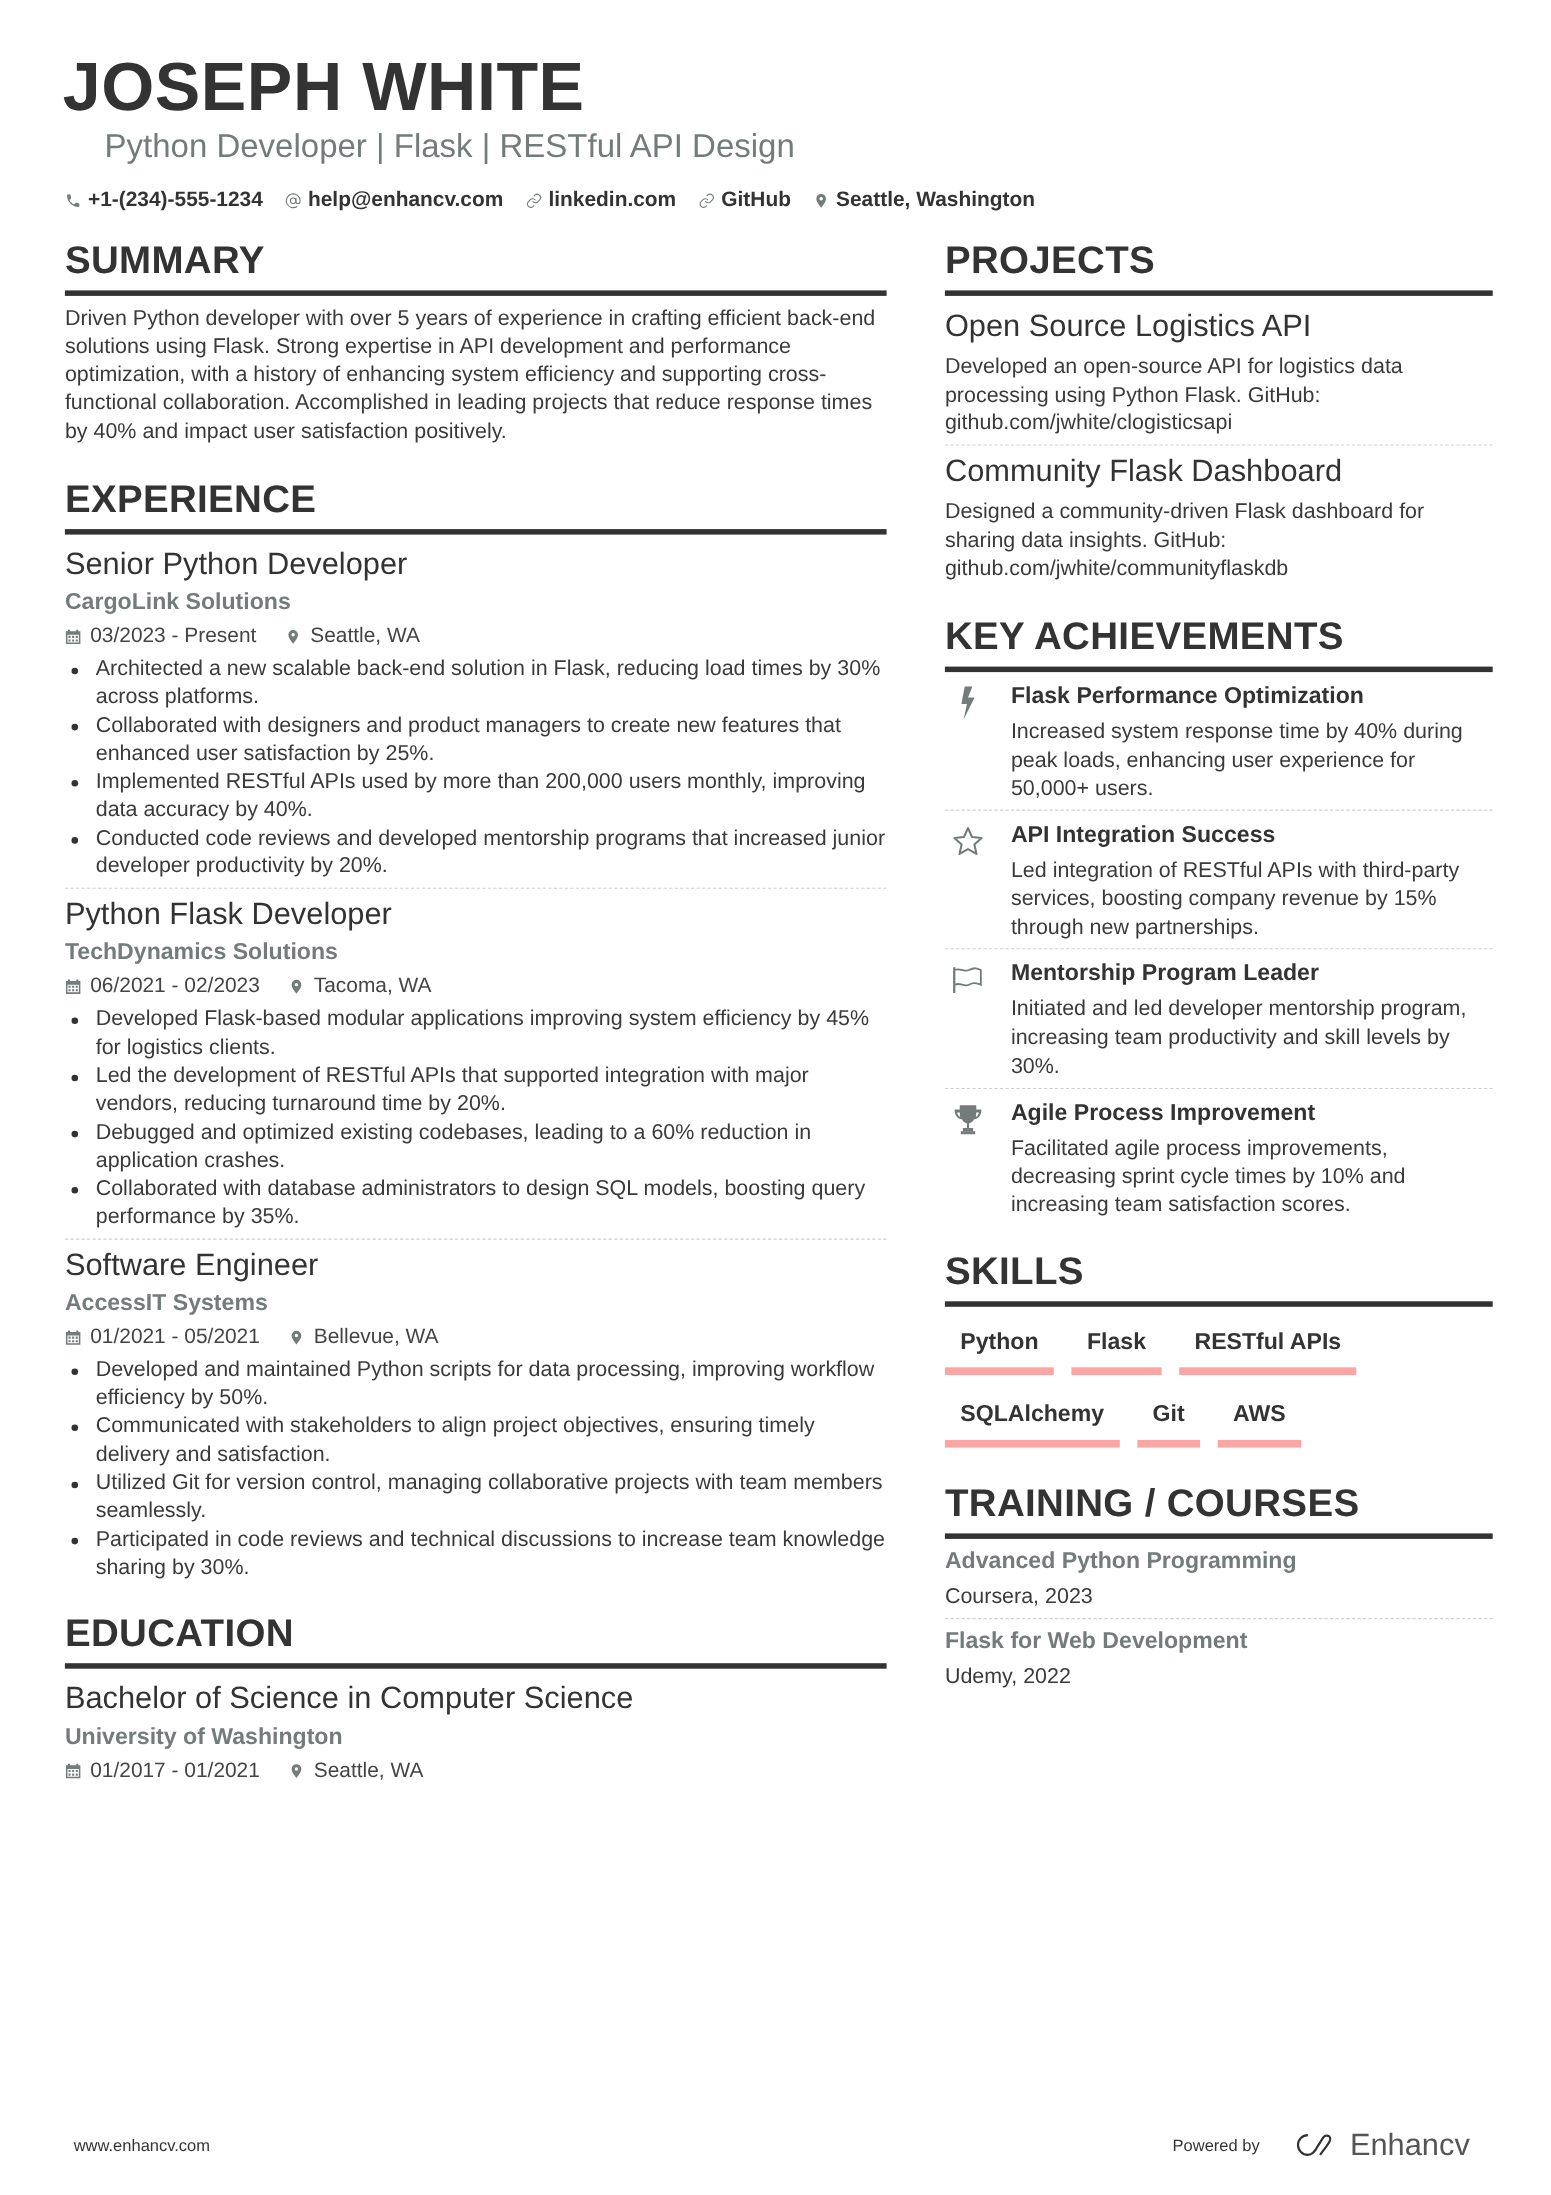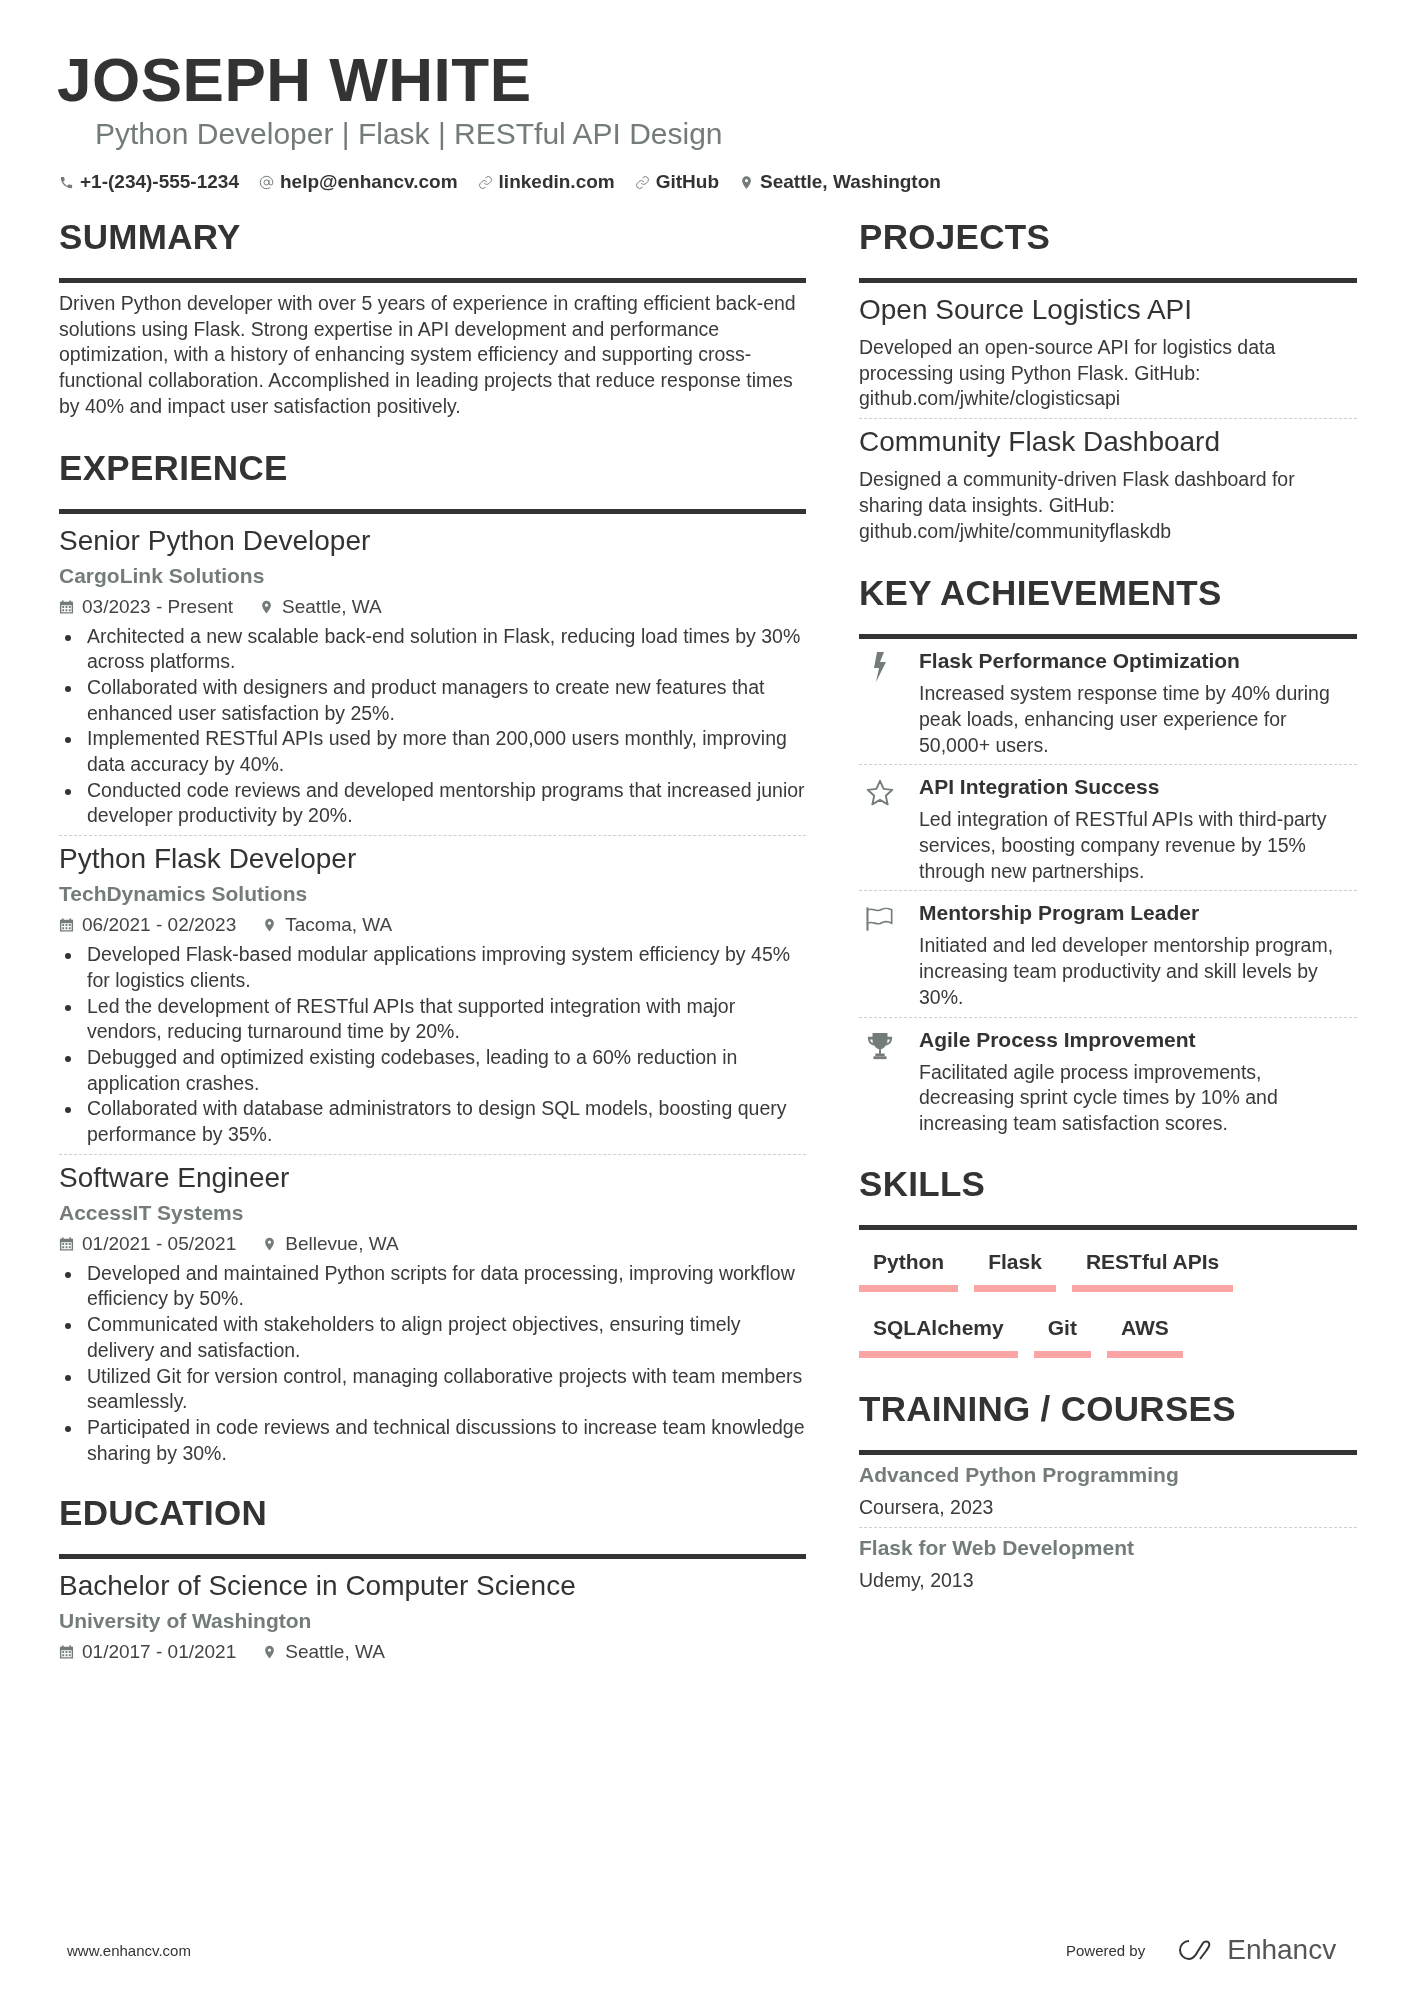--- a/index.html
+++ b/index.html
@@ -30,21 +30,21 @@
   .contact { display: flex; align-items: center; gap: 6px; }
   .contact svg { width: 15px; height: 15px; fill: none; stroke: #737b7b; stroke-width: 1.6; }
   .contact svg.filled { fill: #737b7b; stroke: none; }
 
   
   .col-left { position: absolute; left: 59px; top: 216px; width: 747px; }
   .col-right { position: absolute; left: 859px; top: 216px; width: 498px; }
 
   .section-title {
     font-size: 35px; font-weight: 700; color: #333; line-height: 42px;
-    padding-bottom: 20px; border-bottom: 5px solid #333; letter-spacing: 0.3px;
+    padding-bottom: 6px; border-bottom: 5px solid #333; letter-spacing: 0.3px;
   }
   .section { margin-bottom: 0; }
 
   .summary-text {
     font-size: 19.5px; line-height: 25.7px; color: #3a3a3a; margin-top: 8px;
   }
 
   .job-title { font-size: 28px; line-height: 34px; color: #333; font-weight: 400; }
   .company { font-size: 21px; line-height: 28px; color: #737b7b; font-weight: 700; margin-top: 4px; }
   .meta { display: flex; align-items: center; gap: 26px; font-size: 19px; color: #444; line-height: 26px; margin-top: 4px; }
@@ -330,21 +330,21 @@
 
     <div class="section" style="margin-top:30px;">
       <div class="section-title">TRAINING / COURSES</div>
       <div class="course" style="margin-top:6px;">
         <div class="course-title">Advanced Python Programming</div>
         <div class="course-sub">Coursera, 2023</div>
       </div>
       <div class="dash-sep"></div>
       <div class="course">
         <div class="course-title">Flask for Web Development</div>
-        <div class="course-sub">Udemy, 2013</div>
+        <div class="course-sub">Udemy, 2022</div>
       </div>
     </div>
   </div>
 
   <div class="footer-left">www.enhancv.com</div>
   <div class="footer-right">
     <span>Powered by</span>
     <div class="brand">
       <svg viewBox="0 0 46 26">
           <path d="M16 4a9 9 0 1 0 0 18c4 0 7-4 9-8l5-8c1.5-2 5-2 6 0 1.5 2.5-1 5-3 8l-6 8" fill="none" stroke="#333" stroke-width="2"></path>

